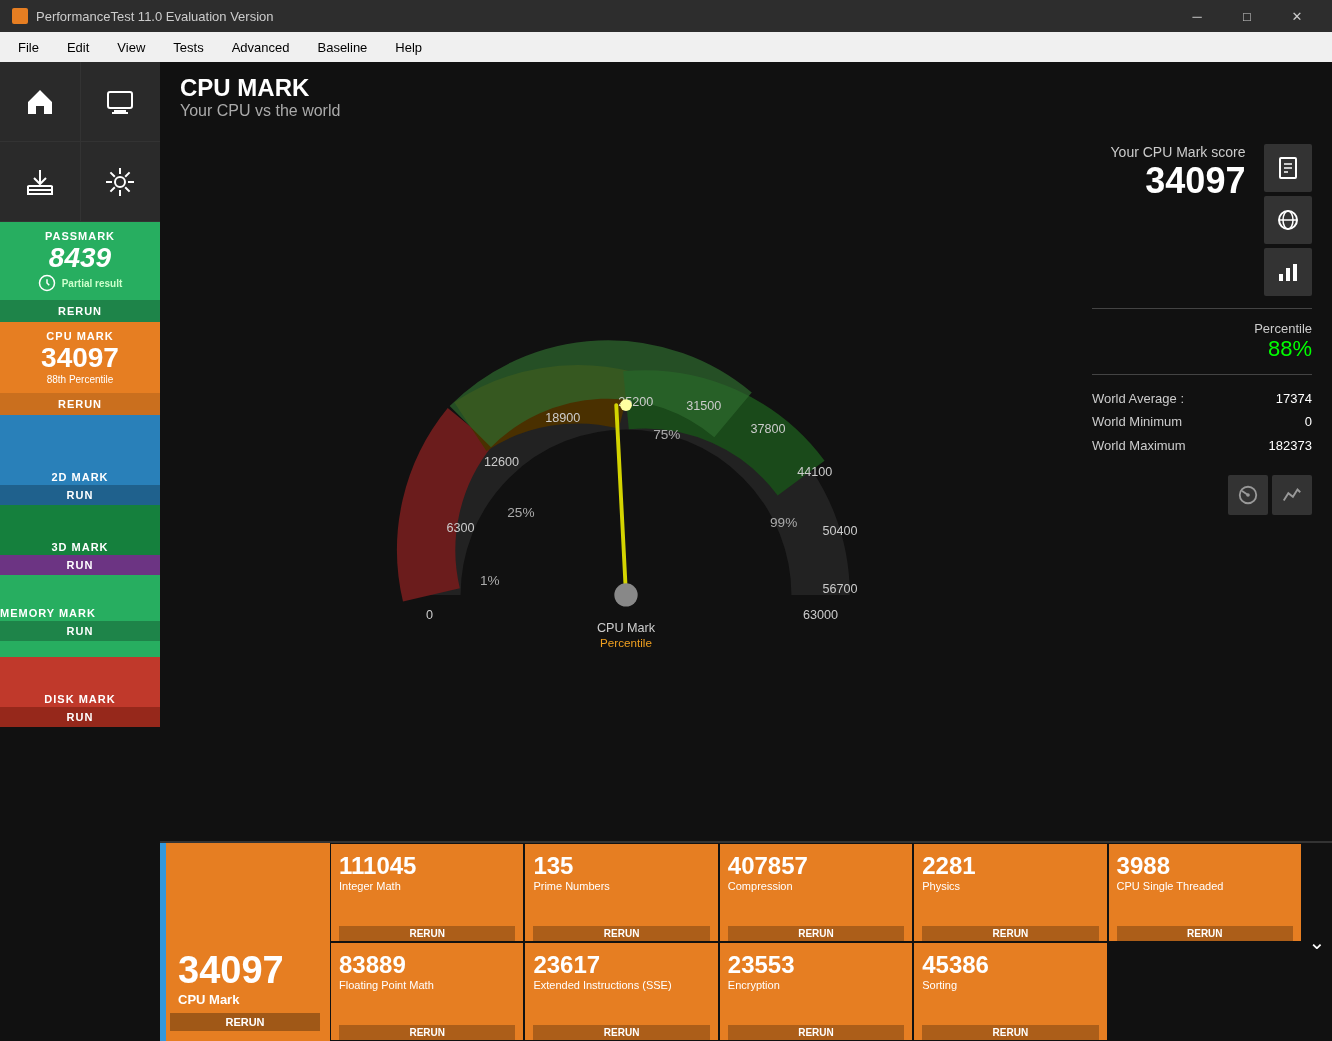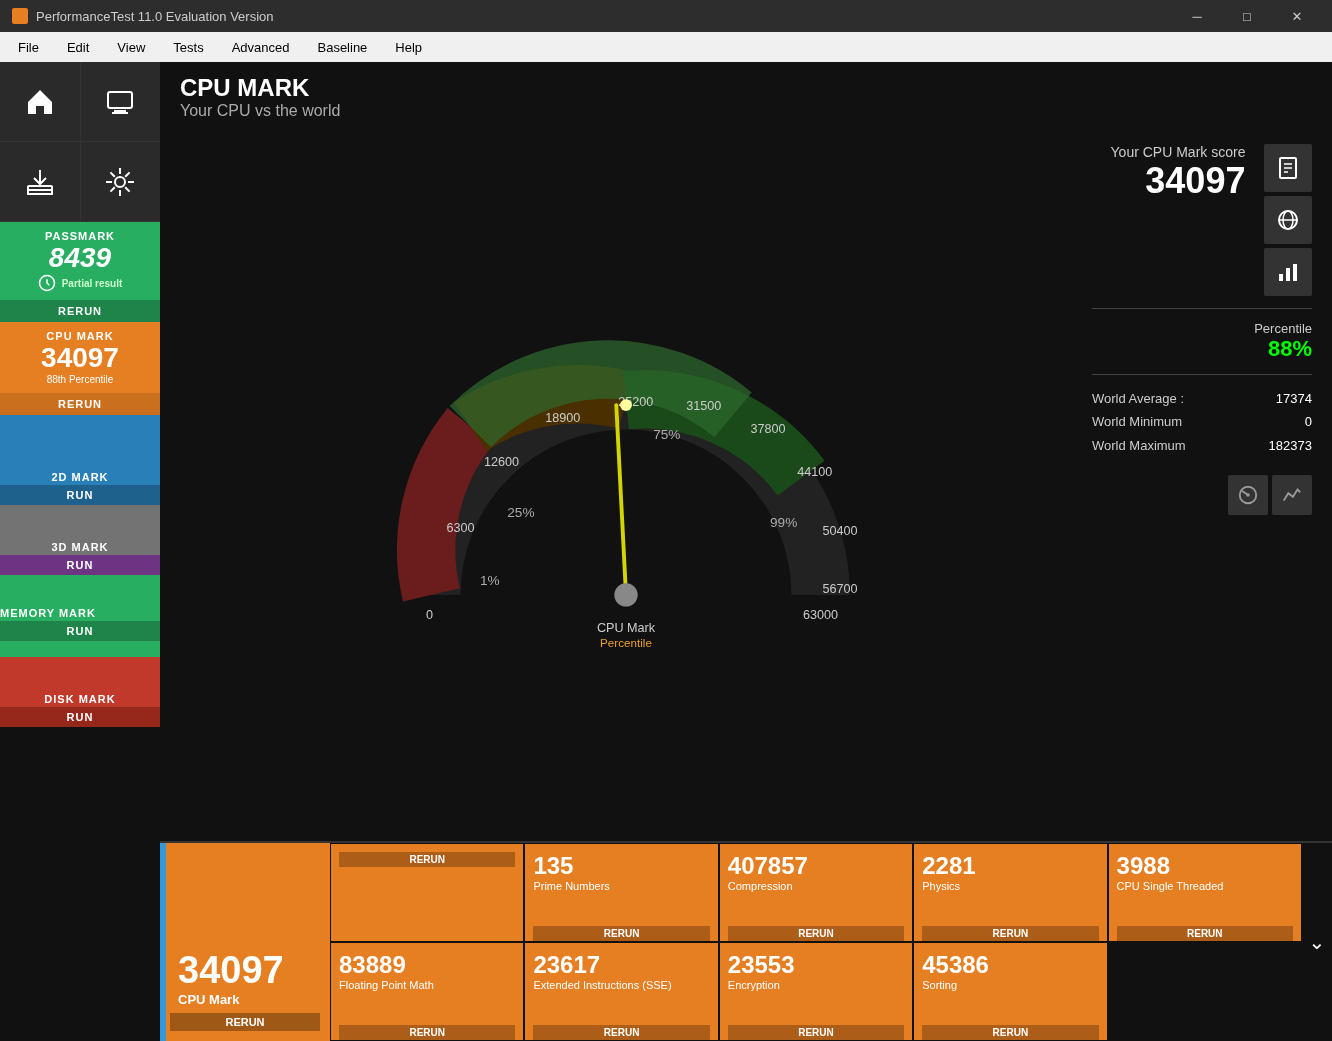--- a/index.html
+++ b/index.html
@@ -110,21 +110,21 @@
     }
     .sidebar-mark-btn {
       display: flex;
       flex-direction: column;
       align-items: center;
       justify-content: flex-end;
       padding-bottom: 2px;
       cursor: pointer;
     }
     .mark-2d { background: #2980b9; height: 70px; }
-    .mark-3d { background: #737373; height: 70px; }
+    .mark-3d { background: #15803d; height: 70px; }
     .mark-memory { background: #27ae60; height: 70px; }
     .mark-disk { background: #c0392b; height: 70px; }
     .mark-label { color: #fff; font-size: 11px; font-weight: bold; letter-spacing: 1px; margin-bottom: 2px; }
     .mark-run {
       width: 100%;
       text-align: center;
       color: #fff;
       font-size: 11px;
       font-weight: bold;
       padding: 4px;
@@ -163,21 +163,21 @@
     .score-panel {
       width: 240px;
       padding: 20px 10px;
       display: flex;
       flex-direction: column;
       gap: 8px;
     }
     .score-title { color: #ccc; font-size: 14px; text-align: right; }
     .score-value { color: #fff; font-size: 36px; font-weight: bold; text-align: right; }
     .score-percentile-label { color: #ccc; font-size: 13px; text-align: right; }
-    .score-percentile { color: #00ff00; font-size: 22px; font-weight: bold; text-align: right; }
+    .score-percentile { color: #00ff00; font-size: 22px; font-weight: normal; text-align: right; }
     .score-divider { border-top: 1px solid #444; margin: 4px 0; }
     .score-icon-btn {
       width: 48px; height: 48px;
       background: #333;
       border: none;
       cursor: pointer;
       display: flex; align-items: center; justify-content: center;
       color: #ccc;
       font-size: 18px;
       border-radius: 2px;
@@ -496,20 +496,24 @@
         <div style="padding-left:8px;">
           <div class="tile-main-score">34097</div>
           <div class="tile-main-label">CPU Mark</div>
         </div>
         <div class="tile-main-rerun">RERUN</div>
       </div>
 
       <div class="tiles-grid">
 
         <div class="tile">
+          <div>
+            <div class="tile-number">111045</div>
+            <div class="tile-name">Integer Math</div>
+          </div>
           <div class="tile-rerun">RERUN</div>
         </div>
         <div class="tile">
           <div>
             <div class="tile-number">135</div>
             <div class="tile-name">Prime Numbers</div>
           </div>
           <div class="tile-rerun">RERUN</div>
         </div>
         <div class="tile">

